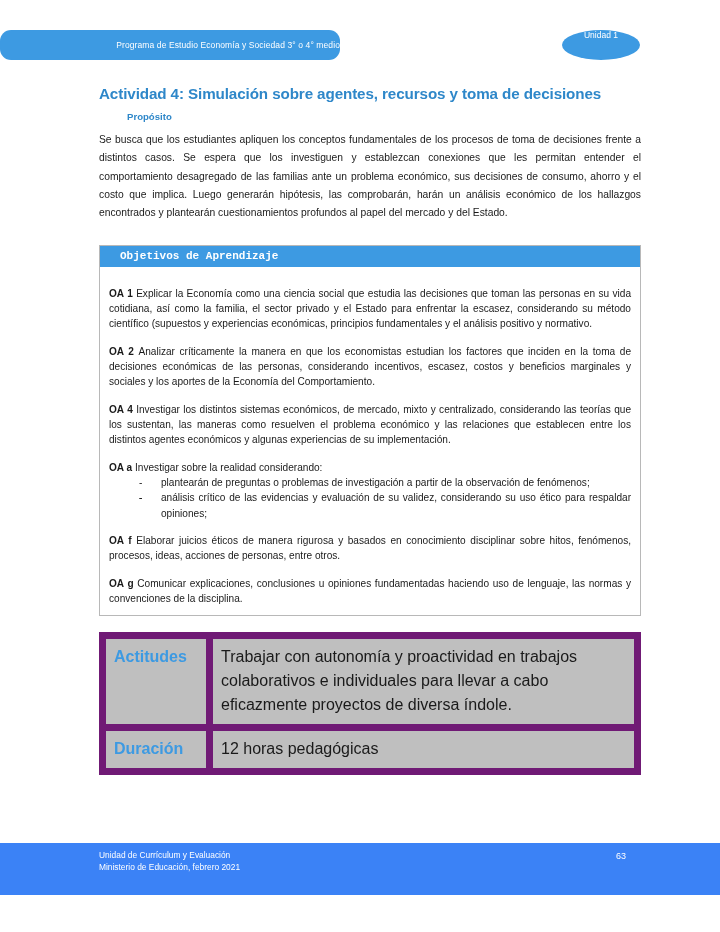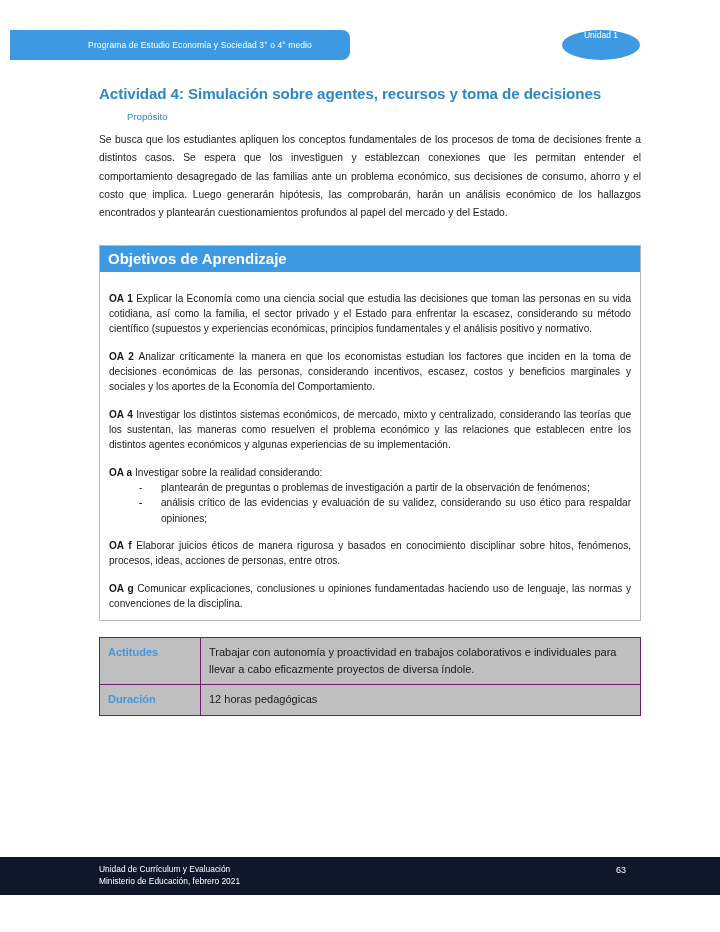--- a/index.html
+++ b/index.html
@@ -19,30 +19,31 @@
   
   .header-row {
     position: absolute;
     top: 30px;
     left: 0;
     width: 720px;
     height: 30px;
   }
   .header-band {
     position: absolute;
-    left: 10px;
+    left: 0;
     top: 0;
     width: 340px;
     height: 30px;
     background: #3d9ae2;
     border-top-right-radius: 8px;
     border-bottom-right-radius: 8px;
     display: flex;
     align-items: center;
-    justify-content: center;
+    justify-content: flex-end;
+    border-radius: 11px;
   }
   .header-band-text {
     color: #ffffff;
     font-size: 8.5px;
     letter-spacing: 0.1px;
     padding-left: 40px;
     white-space: nowrap;
   }
   .unit-oval {
     position: absolute;
@@ -74,44 +75,45 @@
     color: #2e87c9;
     font-size: 15.2px;
     font-weight: bold;
     line-height: 1.25;
     margin: 0 0 8px 0;
     letter-spacing: -0.1px;
   }
   .proposito {
     color: #2e87c9;
     font-size: 9.6px;
-    font-weight: normal;
+    font-weight: bold;
     margin: 0 0 9px 0;
     padding-left: 28px;
   }
   .intro-paragraph {
     font-size: 10.3px;
     line-height: 1.78;
     text-align: justify;
     margin: 0;
     color: #1a1a1a;
   }
 
   
   .oa-box {
     margin-top: 22px;
     border: 1px solid #b8b8b8;
     background: #ffffff;
   }
   .oa-header {
     background: #3d9ae2;
     color: #ffffff;
-    font-size: 15px;
-    font-weight: bold;
-    padding: 4px 8px 5px 8px;
+    font-size: 11px;
+    font-weight: bold;
+    padding: 4px 8px 5px 20px;
+    font-family: Liberation Mono, monospace;
   }
   .oa-body {
     padding: 7px 9px 9px 9px;
     font-size: 10.1px;
     line-height: 1.52;
     color: #1a1a1a;
   }
   .oa-item {
     text-align: justify;
     margin: 12px 0 12px 0;
@@ -141,44 +143,44 @@
   }
 
   
   .meta-table {
     margin-top: 16px;
     border-collapse: collapse;
     width: 100%;
     table-layout: fixed;
   }
   .meta-table td {
-    border: 1px solid #701a75;
+    border: 7px solid #701a75;
     background: #bfbfbf;
     vertical-align: top;
     padding: 6px 8px 7px 8px;
-    font-size: 11px;
+    font-size: 16px;
     line-height: 1.5;
   }
   .meta-label {
     width: 84px;
     color: #3d9ae2;
     font-weight: bold;
   }
   .meta-value {
     color: #1a1a1a;
   }
 
   
   .footer-bar {
     position: absolute;
     left: 0;
     bottom: 37px;
     width: 720px;
-    height: 38px;
-    background: #0f172a;
+    height: 52px;
+    background: #3b82f6;
   }
   .footer-left {
     position: absolute;
     left: 99px;
     top: 7px;
     color: #ffffff;
     font-size: 8.4px;
     line-height: 1.42;
   }
   .footer-page {

